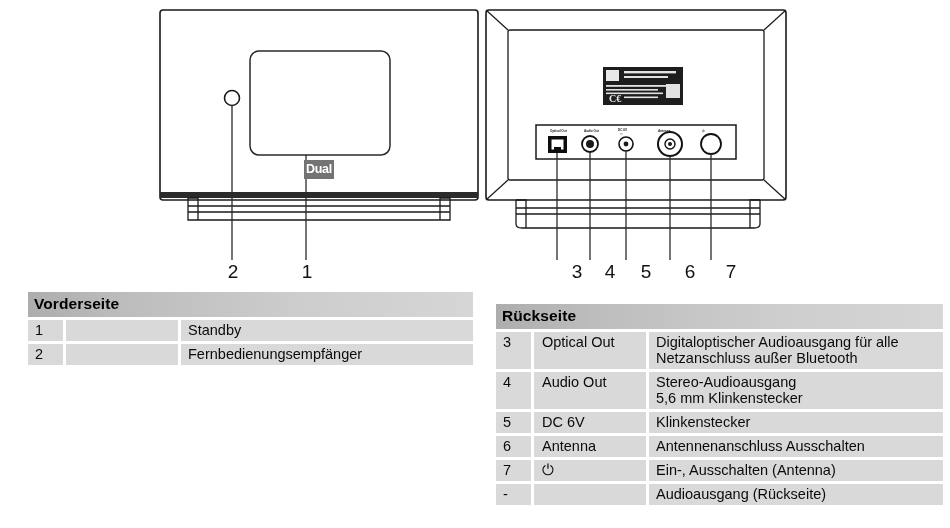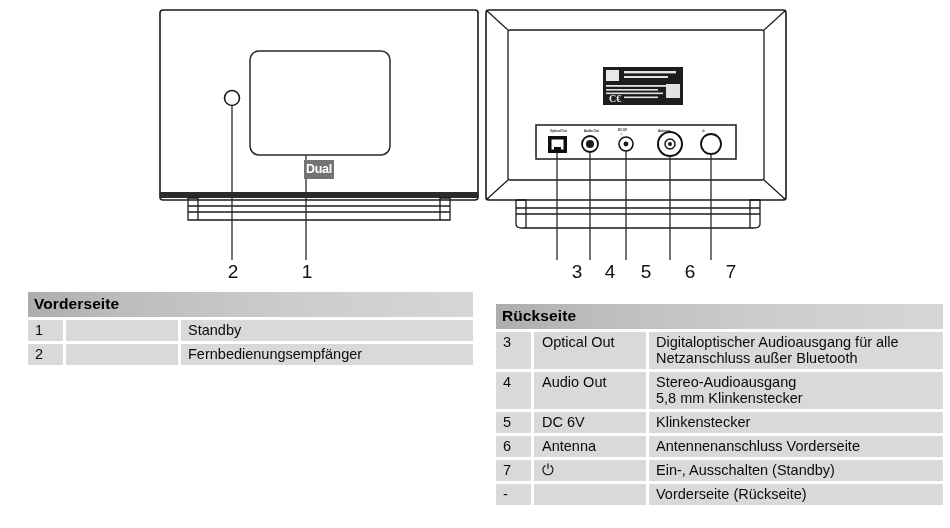--- a/index.html
+++ b/index.html
@@ -271,57 +271,57 @@
       </tr>
       <tr class="rowgap">
           <td colspan="3"></td>
         </tr>
 
       <tr>
         <td class="c-num">4</td>
         <td class="c-mid">Audio Out</td>
         <td class="c-desc">
           <span class="sub">Stereo-Audioausgang</span>
-          <span class="sub">5,8 mm Klinkenstecker</span>
+          <span class="sub">5,6 mm Klinkenstecker</span>
         </td>
       </tr>
       <tr class="rowgap">
           <td colspan="3"></td>
         </tr>
 
       <tr>
         <td class="c-num">5</td>
         <td class="c-mid">DC 6V</td>
         <td class="c-desc">Klinkenstecker</td>
       </tr>
       <tr class="rowgap">
           <td colspan="3"></td>
         </tr>
 
       <tr>
         <td class="c-num">6</td>
         <td class="c-mid">Antenna</td>
-        <td class="c-desc">Antennenanschluss Vorderseite</td>
+        <td class="c-desc">Antennenanschluss Ausschalten</td>
       </tr>
       <tr class="rowgap">
           <td colspan="3"></td>
         </tr>
 
       <tr>
         <td class="c-num">7</td>
         <td class="c-mid">
           <span class="pwr-glyph">⏻</span>
         </td>
-        <td class="c-desc">Ein-, Ausschalten (Standby)</td>
+        <td class="c-desc">Ein-, Ausschalten (Antenna)</td>
       </tr>
       <tr class="rowgap">
           <td colspan="3"></td>
         </tr>
 
       <tr>
         <td class="c-num">-</td>
         <td class="c-mid"></td>
-        <td class="c-desc">Vorderseite (Rückseite)</td>
+        <td class="c-desc">Audioausgang (Rückseite)</td>
       </tr>
     </tbody>
   </table>
 
 </div>
 
 </body></html>

